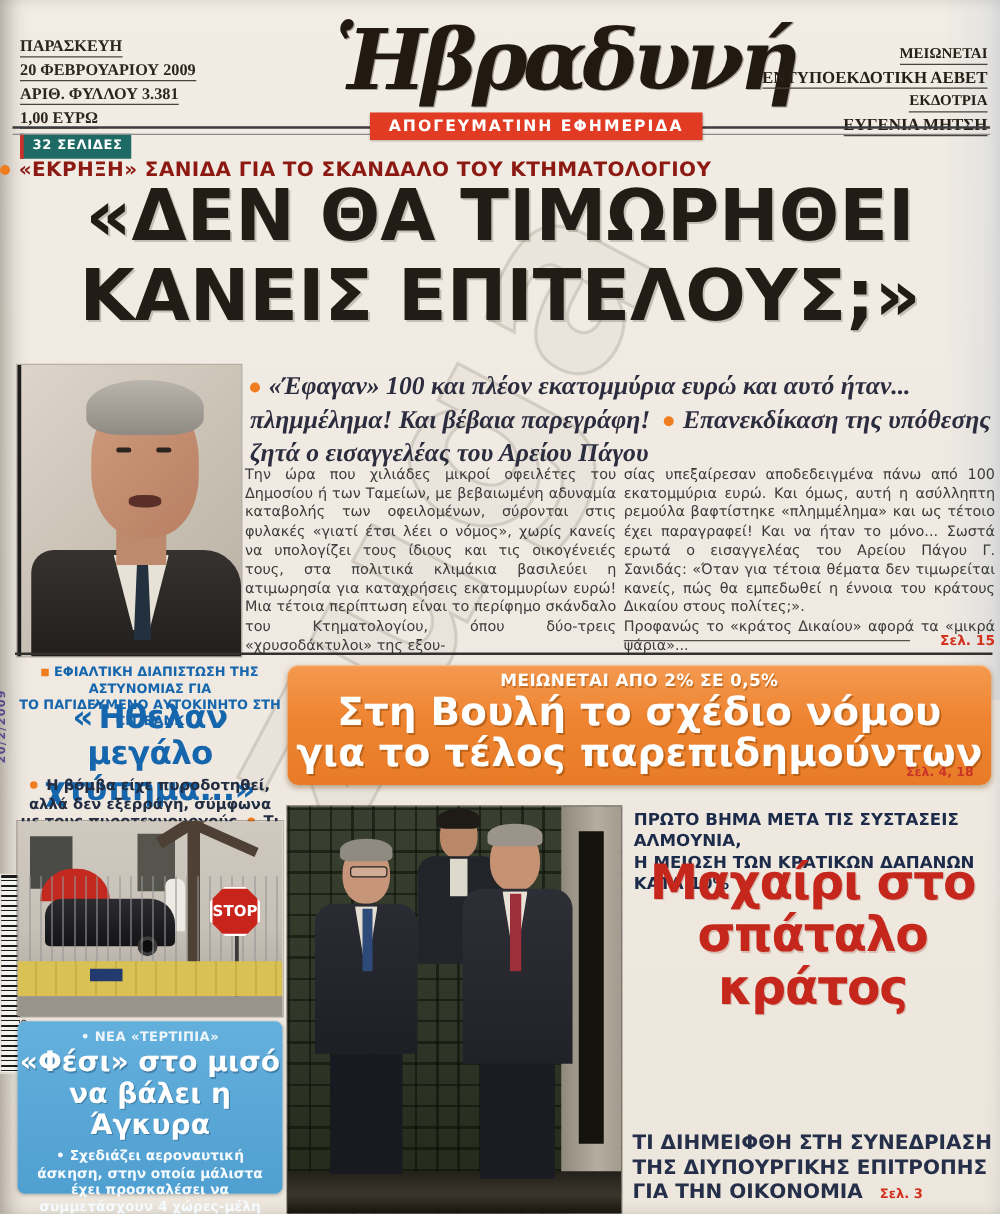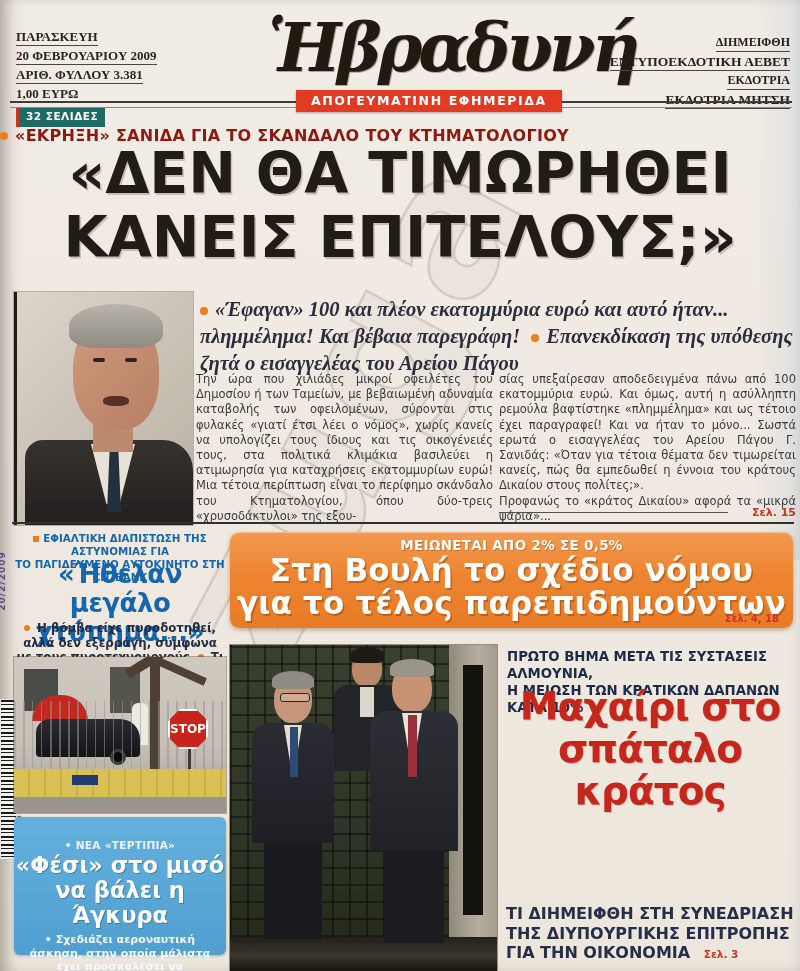--- a/index.html
+++ b/index.html
@@ -47,21 +47,21 @@
   .cb-kicker{left:14px;top:532px;width:212px;text-align:center;color:#1566ad;font-weight:bold;font-size:10.3px;line-height:13px;}
   .sqdot{display:inline-block;width:6px;height:6px;background:#ef7d20;margin-right:4px;vertical-align:middle;}
   .cb-head{left:14px;top:560px;width:212px;text-align:center;color:#1566ad;font-weight:bold;font-size:26px;line-height:29px;letter-spacing:-.5px;}
   .cb-bullets{left:14px;top:621px;width:212px;font-size:11.8px;line-height:14.5px;font-weight:bold;color:#232d42;text-align:center;}
   .photo1{left:14px;top:657px;width:212px;height:156px;overflow:hidden;background:linear-gradient(180deg,#cfc9c0 0%,#c6c0b6 55%,#a8a29a 100%);box-shadow:0 0 0 1px rgba(70,60,50,.4);}
   .stop{position:absolute;right:18px;top:52px;width:40px;height:40px;background:#c8241c;color:#fff;font-weight:bold;font-size:12px;
     display:flex;align-items:center;justify-content:center;clip-path:polygon(30% 0,70% 0,100% 30%,100% 70%,70% 100%,30% 100%,0 70%,0 30%);
     border:2px solid #fff;box-sizing:border-box;}
   .bluebox{left:14px;top:817px;width:212px;height:138px;background:linear-gradient(180deg,#64b0dd,#4f9fd0);border-radius:6px;
     box-shadow:0 1px 3px rgba(0,0,0,.25);text-align:center;color:#fff;}
-  .bb-kicker{margin-top:22px;font-size:10.5px;font-weight:bold;color:#eef6fc;letter-spacing:.3px;}
+  .bb-kicker{margin-top:7px;font-size:10.5px;font-weight:bold;color:#eef6fc;letter-spacing:.3px;}
   .bb-head{margin-top:2px;font-size:22.5px;line-height:25px;font-weight:bold;text-shadow:1px 1px 0 rgba(30,70,100,.4);}
   .bb-bullet{margin:5px 10px 0;font-size:11px;line-height:13.5px;font-weight:bold;color:#f4fafe;}
 
   
   .orangebox{left:230px;top:532px;width:563px;height:96px;border-radius:9px;
     background:linear-gradient(180deg,#f49a50 0%,#ee8431 45%,#e87b26 100%);
     box-shadow:0 2px 4px rgba(120,70,20,.4), inset 0 1px 0 rgba(255,255,255,.35);text-align:center;color:#fff;}
   .ob-badge{margin-top:5px;font-size:13.5px;font-weight:bold;letter-spacing:.3px;text-shadow:1px 1px 0 rgba(160,80,10,.5);}
   .ob-head{margin-top:1px;font-size:31px;line-height:33px;font-weight:bold;letter-spacing:.2px;text-shadow:1.5px 1.5px 0 rgba(150,75,10,.55);}
   .ob-ref{position:absolute;right:14px;bottom:4px;color:#c9342a;font-size:10px;font-weight:bold;}
@@ -114,24 +114,24 @@
     <div><span class="dl">ΠΑΡΑΣΚΕΥΗ</span></div>
     <div><span class="dl">20 ΦΕΒΡΟΥΑΡΙΟΥ 2009</span></div>
     <div><span class="dl">ΑΡΙΘ. ΦΥΛΛΟΥ 3.381</span></div>
     <div><span class="dl">1,00 ΕΥΡΩ</span></div>
     <div><span class="pages-badge">32 ΣΕΛΙΔΕΣ</span></div>
   </div>
 
   <div class="abs masthead nosel">Ἡβραδυνή</div>
 
   <div class="abs publisher">
-    <div class="pub-small"><span class="pl">ΔΙΗΜΕΙΦΘΗ</span></div>
+    <div class="pub-small"><span class="pl">ΜΕΙΩΝΕΤΑΙ</span></div>
     <div class="pub-big"><span class="pl">ΕΝΤΥΠΟΕΚΔΟΤΙΚΗ ΑΕΒΕΤ</span></div>
     <div class="pub-small"><span class="pl">ΕΚΔΟΤΡΙΑ</span></div>
-    <div class="pub-big"><span class="pl">ΕΚΔΟΤΡΙΑ ΜΗΤΣΗ</span></div>
+    <div class="pub-big"><span class="pl">ΕΥΓΕΝΙΑ ΜΗΤΣΗ</span></div>
   </div>
 
   <div class="abs rule-top"></div>
   <div class="abs tagline">ΑΠΟΓΕΥΜΑΤΙΝΗ ΕΦΗΜΕΡΙΔΑ</div>
 
   <div class="abs lead-kicker">
     <span class="odot"></span><span>«ΕΚΡΗΞΗ» ΣΑΝΙΔΑ ΓΙΑ ΤΟ ΣΚΑΝΔΑΛΟ ΤΟΥ ΚΤΗΜΑΤΟΛΟΓΙΟΥ</span>
   </div>
   <div class="abs bighead nosel">
     <div>«ΔΕΝ ΘΑ ΤΙΜΩΡΗΘΕΙ</div>

